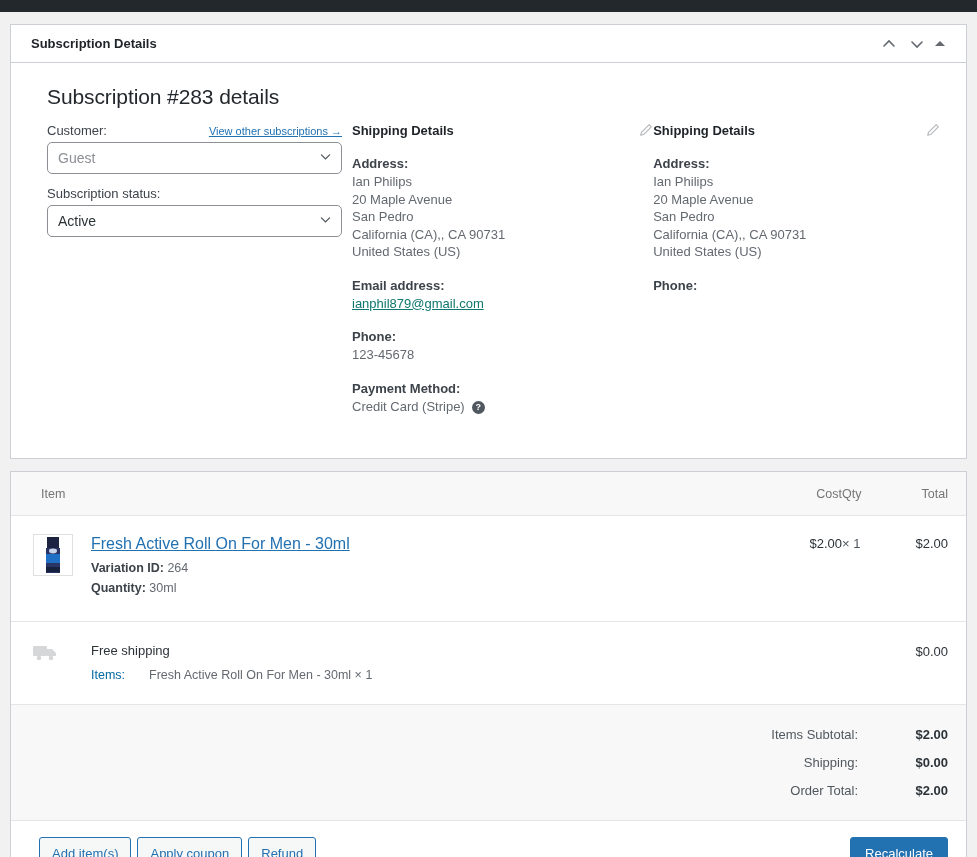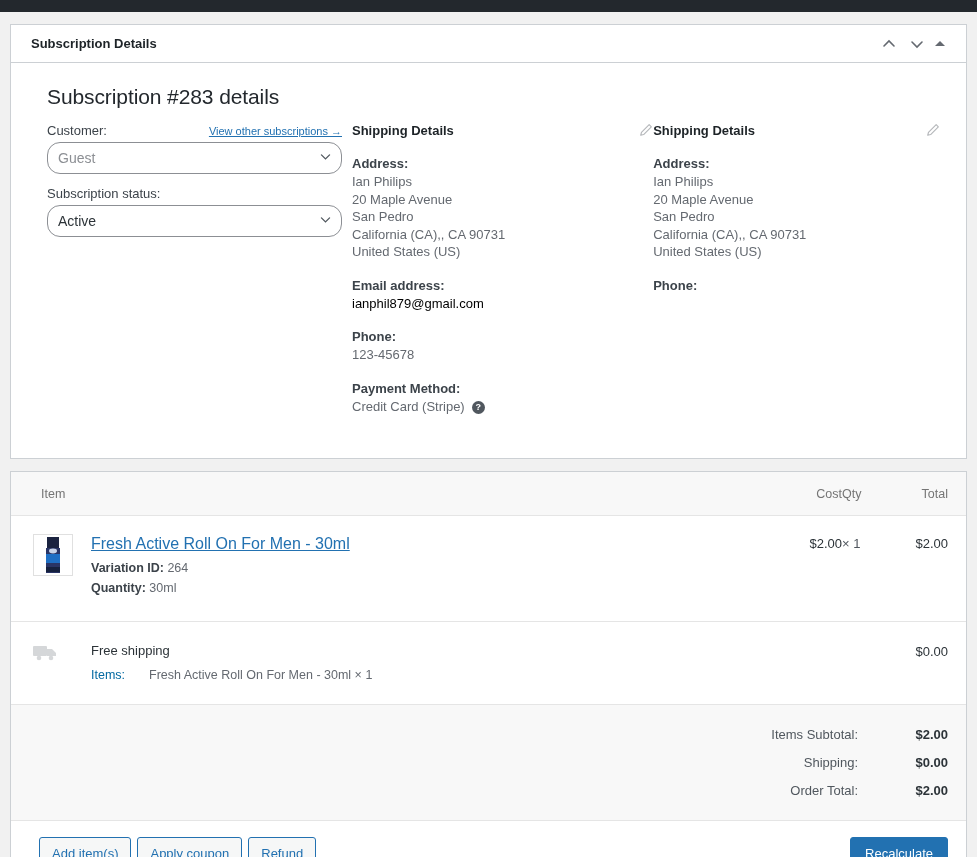--- a/index.html
+++ b/index.html
@@ -60,21 +60,21 @@
     font-size: 13px; color: #3c434a; margin-bottom: 4px;
     display: flex; justify-content: space-between; align-items: baseline; text-align: center;
   }
   .view-link {
     font-size: 11px; color: #2271b1; text-decoration: underline;
     cursor: pointer;
   }
   .select-box {
     position: relative;
     width: 295px; height: 32px;
-    border: 1px solid #8c8f94; border-radius: 13px;
+    border: 1px solid #8c8f94; border-radius: 5px;
     background: #fff;
     display: flex; align-items: center;
     padding: 0 30px 0 10px;
     font-size: 14px; color: #2c3338;
     margin-bottom: 12px;
     cursor: pointer;
   }
   .select-box.placeholder { color: #8c8f94; }
   .select-box .chev {
     position: absolute; right: 9px; top: 50%;
@@ -89,21 +89,21 @@
   }
   .pencil { cursor: pointer; opacity: .55; }
   .dl-label {
     font-size: 13px; font-weight: bold; color: #3c434a;
     margin-bottom: 2px;
   }
   .dl-value {
     font-size: 13px; color: #646970; line-height: 17.5px;
   }
   .dl-block { margin-bottom: 17px; }
-  .dl-value a { color: #000000; }
+  .dl-value a { color: #0f766e; text-decoration: underline; }
   .help-tip {
     display: inline-flex; align-items: center; justify-content: center;
     width: 13px; height: 13px; border-radius: 50%;
     background: #50575e; color: #fff;
     font-size: 9px; font-weight: bold; line-height: 1;
     margin-left: 7px; vertical-align: 1px; cursor: help;
   }
 
   
   .items-head {

